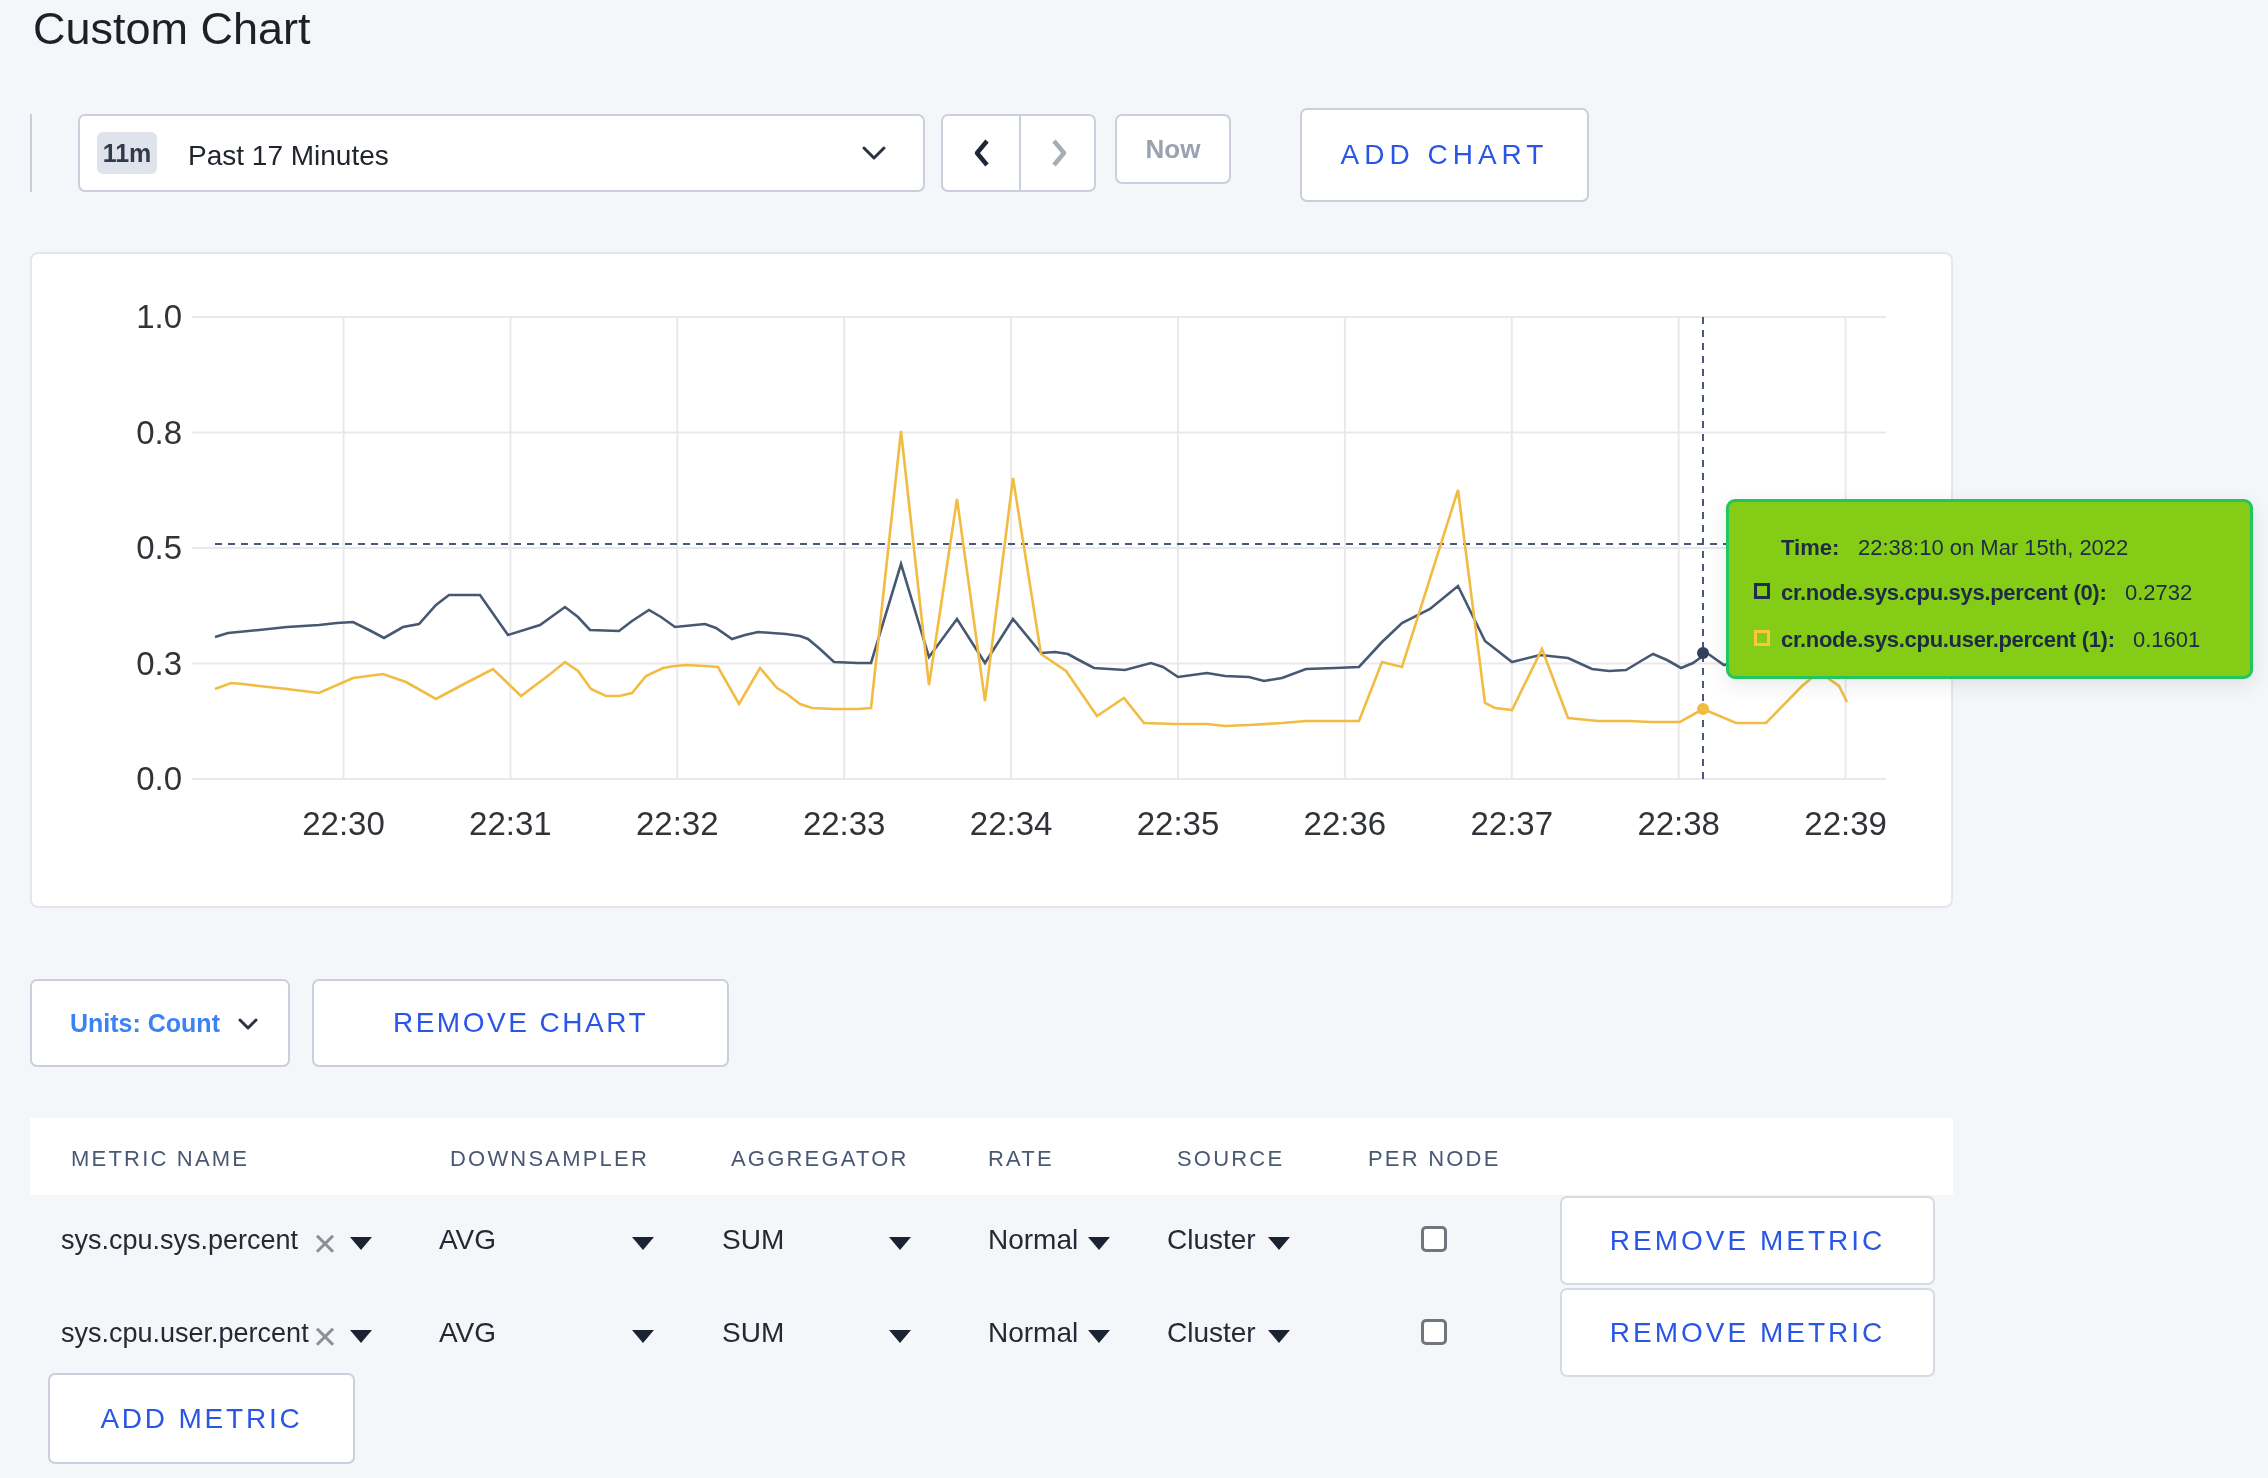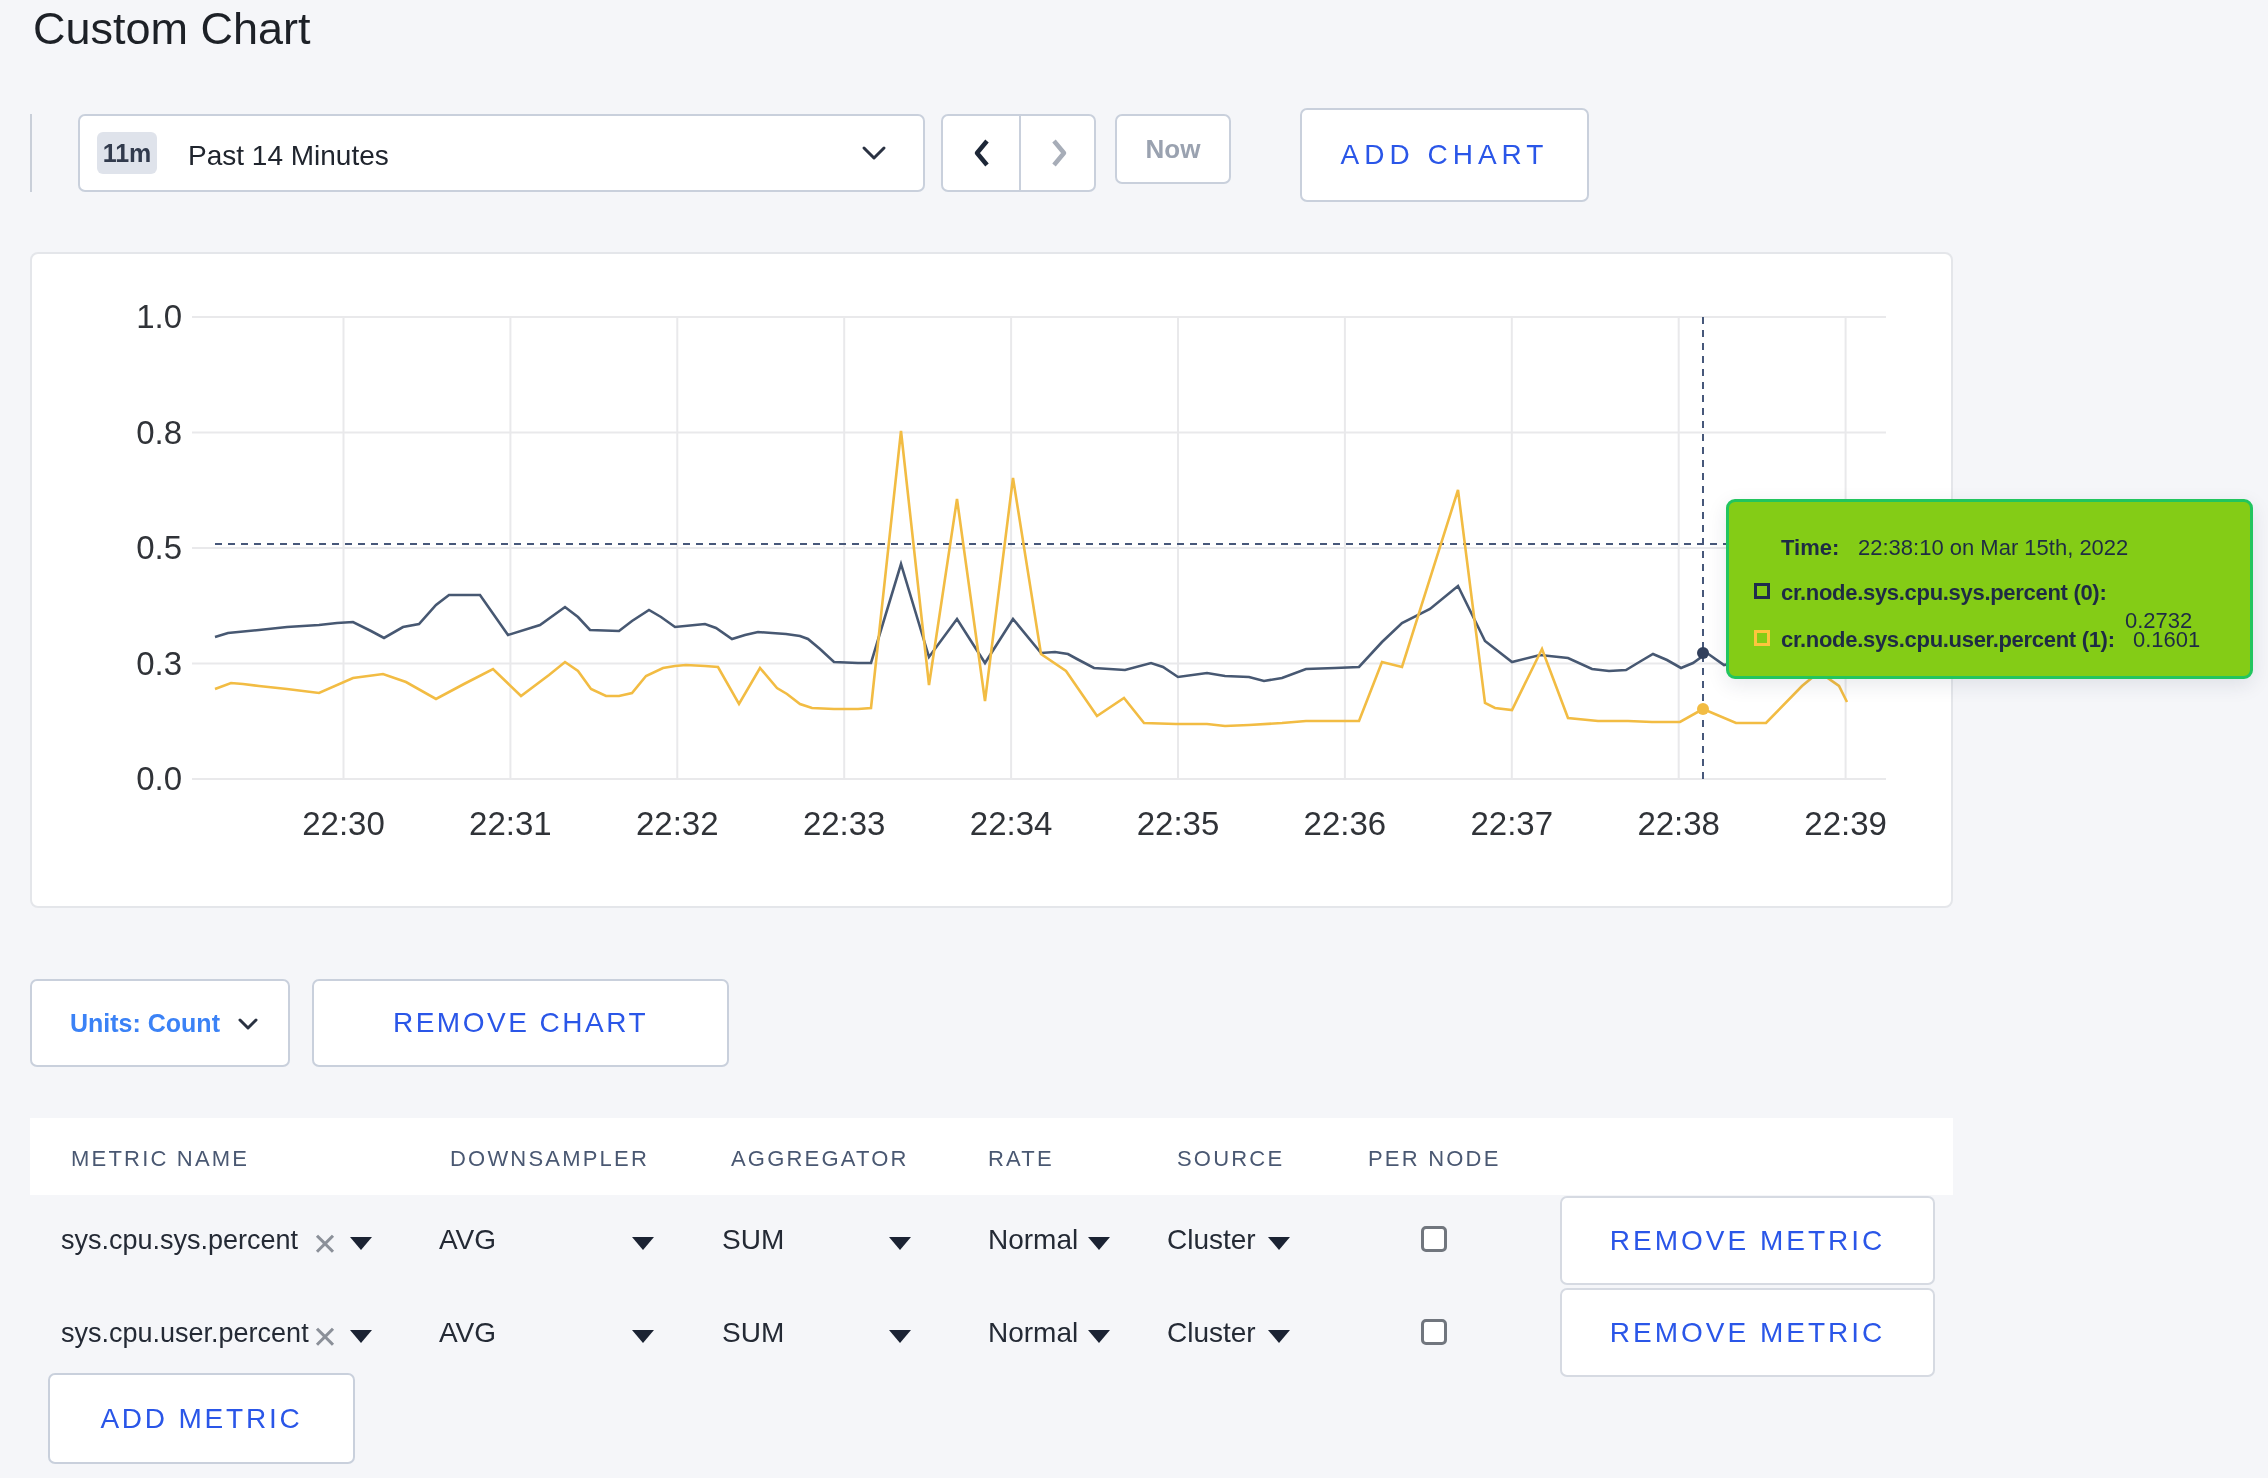--- a/index.html
+++ b/index.html
@@ -11,21 +11,21 @@
 </style>
 </head>
 <body>
 <div class="abs" style="left:0;top:0;width:2268px;height:1478px;padding-left:21px;">
 
   <div class="abs" style="left:33px;top:3px;font-size:45px;color:#1d2127;">Custom Chart</div>
 
   <div class="abs" style="left:30px;top:114px;width:2px;height:78px;background:#c9cfd9;"></div>
   <div class="btn" style="left:78px;top:114px;width:847px;height:78px;">
     <div class="abs center" style="left:17px;top:16px;width:60px;height:42px;background:#dfe3eb;border-radius:6px;font-size:25px;font-weight:bold;color:#323b4d;">11m</div>
-    <div class="abs" style="left:108px;top:24px;font-size:28px;color:#20252e;">Past 14 Minutes</div>
+    <div class="abs" style="left:108px;top:24px;font-size:28px;color:#20252e;">Past 17 Minutes</div>
     <svg class="abs" style="right:34px;top:26px;" width="30" height="22" viewBox="0 0 30 22">
         <polyline points="5,6 15,16 25,6" fill="none" stroke="#2a3242" stroke-width="3" stroke-linecap="round" stroke-linejoin="round"></polyline>
       </svg>
   </div>
   <div class="btn" style="left:941px;top:114px;width:155px;height:78px;">
     <div class="abs" style="left:76px;top:0;width:2px;height:74px;background:#c9d0dc;"></div>
     <svg class="abs" style="left:28px;top:22px;" width="22" height="30" viewBox="0 0 22 30">
         <polyline points="16,3 6,15 16,27" fill="none" stroke="#1d2737" stroke-width="4.5" stroke-linejoin="round"></polyline>
       </svg>
     <svg class="abs" style="left:105px;top:22px;" width="22" height="30" viewBox="0 0 22 30">
@@ -88,21 +88,21 @@
       <circle cx="1671" cy="399" r="6" fill="#32405c"></circle>
       <circle cx="1671" cy="455" r="6" fill="#f2bc43"></circle>
     </svg>
   </div>
 
   <div class="abs" style="left:1726px;top:499px;width:527px;height:180px;background:#84cc16;border:3px solid #22c55e;border-radius:9px;box-shadow:0 6px 20px rgba(30,40,70,0.10);">
     <div class="abs" style="left:52px;top:33px;font-size:22px;font-weight:bold;color:#1e2b44;white-space:nowrap;">Time:</div>
     <div class="abs" style="left:129px;top:33px;font-size:22px;color:#1e2b44;white-space:nowrap;">22:38:10 on Mar 15th, 2022</div>
     <div class="abs" style="left:25px;top:81px;width:16px;height:16px;border:3px solid #1f2d4d;"></div>
     <div class="abs" style="left:52px;top:78px;font-size:22px;font-weight:bold;letter-spacing:-0.3px;color:#1e2b44;white-space:nowrap;">cr.node.sys.cpu.sys.percent (0):</div>
-    <div class="abs" style="left:396px;top:78px;font-size:22px;color:#1e2b44;white-space:nowrap;margin-top:28px;">0.2732</div>
+    <div class="abs" style="left:396px;top:78px;font-size:22px;color:#1e2b44;white-space:nowrap;">0.2732</div>
     <div class="abs" style="left:25px;top:128px;width:16px;height:16px;border:3px solid #fdc53e;"></div>
     <div class="abs" style="left:52px;top:125px;font-size:22px;font-weight:bold;letter-spacing:-0.3px;color:#1e2b44;white-space:nowrap;">cr.node.sys.cpu.user.percent (1):</div>
     <div class="abs" style="left:404px;top:125px;font-size:22px;color:#1e2b44;white-space:nowrap;">0.1601</div>
   </div>
 
   <div class="btn" style="left:30px;top:979px;width:260px;height:88px;">
     <div class="abs" style="left:38px;top:28px;font-size:25px;font-weight:bold;color:#3b82f6;">Units: Count</div>
     <svg class="abs" style="right:28px;top:34px;" width="24" height="18" viewBox="0 0 24 18">
         <polyline points="4,5 12,13 20,5" fill="none" stroke="#2a3242" stroke-width="3" stroke-linecap="round" stroke-linejoin="round"></polyline>
       </svg>

